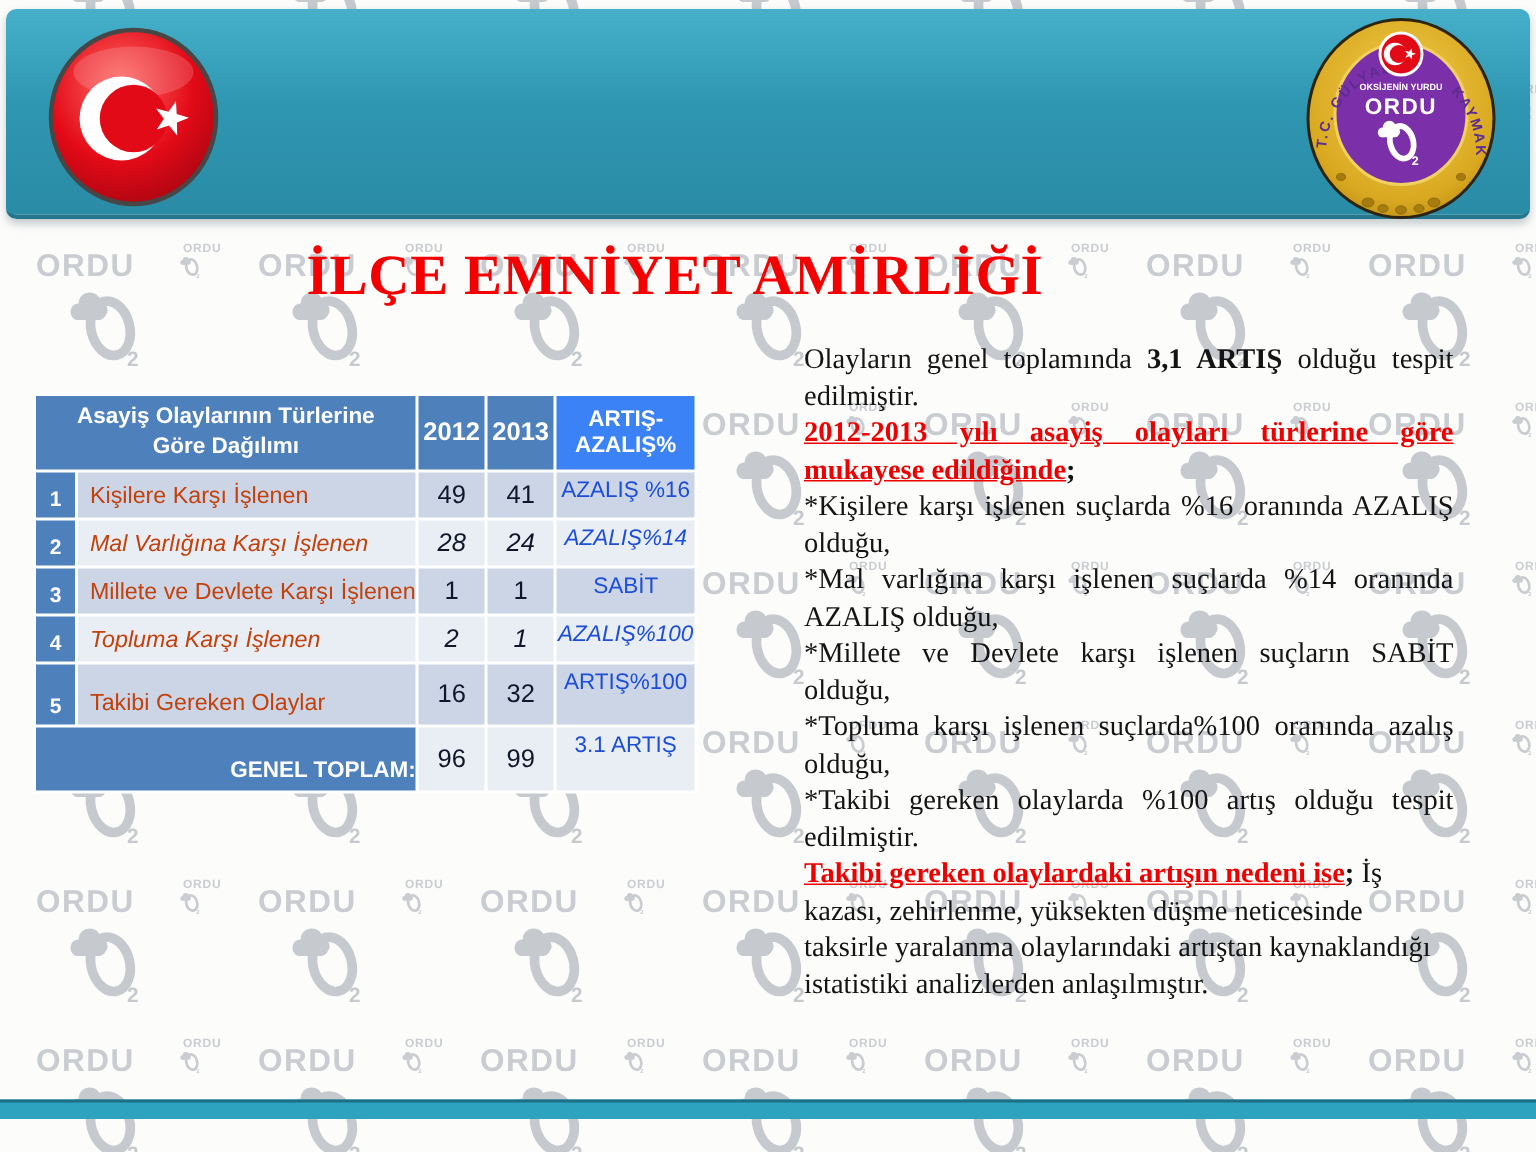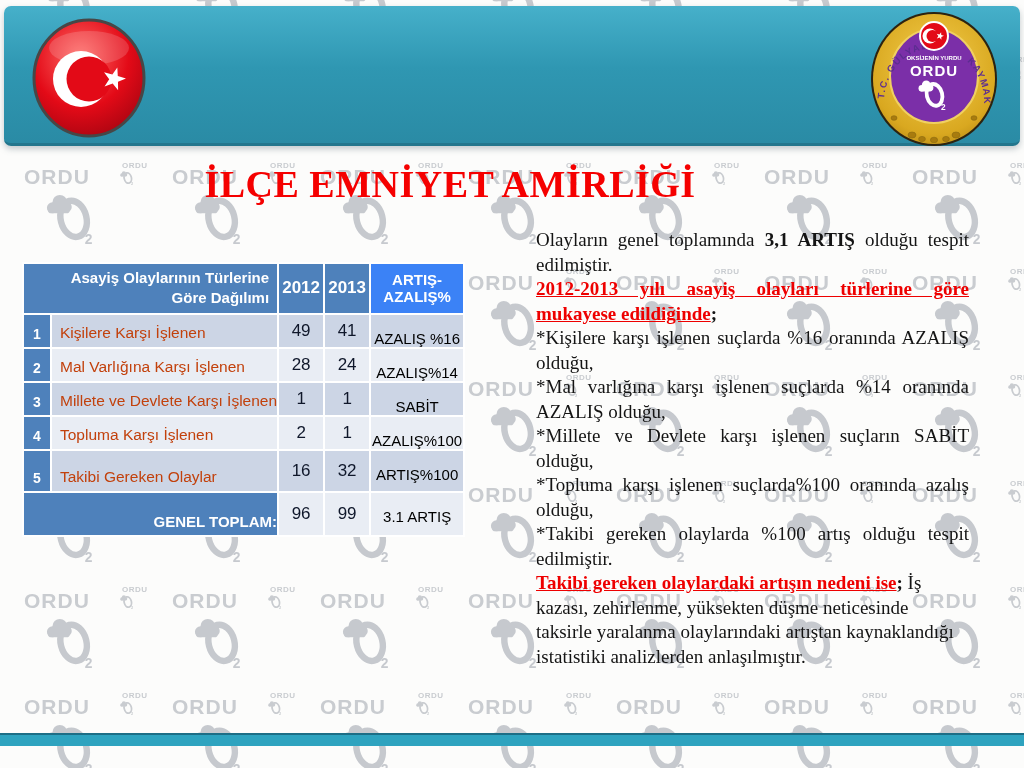--- a/index.html
+++ b/index.html
@@ -30,34 +30,34 @@
   .page-title {
     position:absolute; z-index:2; left:140px; top:162px; width:620px; text-align:center;
     font-family:"Liberation Serif", serif; font-size:38px; font-weight:bold;
     color:#f50000; letter-spacing:.5px;
   }
   
   .stats { position:absolute; z-index:2; left:22px; top:262px; }
   .stats table { border-collapse:separate; border-spacing:2px; background:#ffffff; }
   .stats th, .stats td { font-family:"Liberation Sans",sans-serif; }
   th.hname { width:230px; height:48px; background:#4e81bb; color:#fff; font-size:15px;
-    font-weight:bold; text-align:right; vertical-align:middle; padding:4px 8px; line-height:1.35; }
+    font-weight:bold; text-align:center; vertical-align:middle; padding:4px 8px; line-height:1.35; }
   th.hyr  { width:44px; background:#4e81bb; color:#fff; font-size:17px; font-weight:bold; }
   th.hch  { width:92px; background:#3b82f6; color:#fff; font-size:15px; font-weight:bold;
     line-height:1.15; padding:4px 6px; }
   .stats tbody tr { height:30px; }
   .stats tbody tr:nth-child(5) { height:40px; }
   td.num  { width:26px; background:#4e81bb; color:#fff; font-weight:bold; font-size:14px;
     text-align:center; vertical-align:bottom; padding-bottom:5px; }
   td.name { font-size:15.5px; color:#c2410c; text-align:left; vertical-align:bottom;
     padding:0 0 5px 8px; }
   td.val  { font-size:17px; color:#0f172a; text-align:center; vertical-align:middle; }
-  td.chg  { font-size:15px; color:#000000; text-align:center; vertical-align:top; padding-top:15px; }
+  td.chg  { font-size:15px; color:#1d4ed8; text-align:center; vertical-align:top; padding-top:3px; }
   tr.dark  td.name, tr.dark  td.val, tr.dark  td.chg { background:#ccd5e5; }
-  tr.light td.name, tr.light td.val, tr.light td.chg { background:#e9edf4; }
+  tr.light td.name, tr.light td.val, tr.light td.chg { background:#e9edf4;font-style:italic; }
   .stats tfoot tr { height:42px; }
   td.total-label { background:#4e81bb; color:#fff; font-weight:bold; font-size:15px;
     text-align:right; vertical-align:bottom; padding:0 0 5px 8px; }
   .stats tfoot td.val, .stats tfoot td.chg { background:#e9edf4; }
   
   .analysis {
     position:absolute; z-index:2; left:536px; top:228px; width:433px;
     font-family:"Liberation Serif", serif; font-size:19px; line-height:24.5px; color:#141414;
   }
   .analysis p { text-align:justify; }

